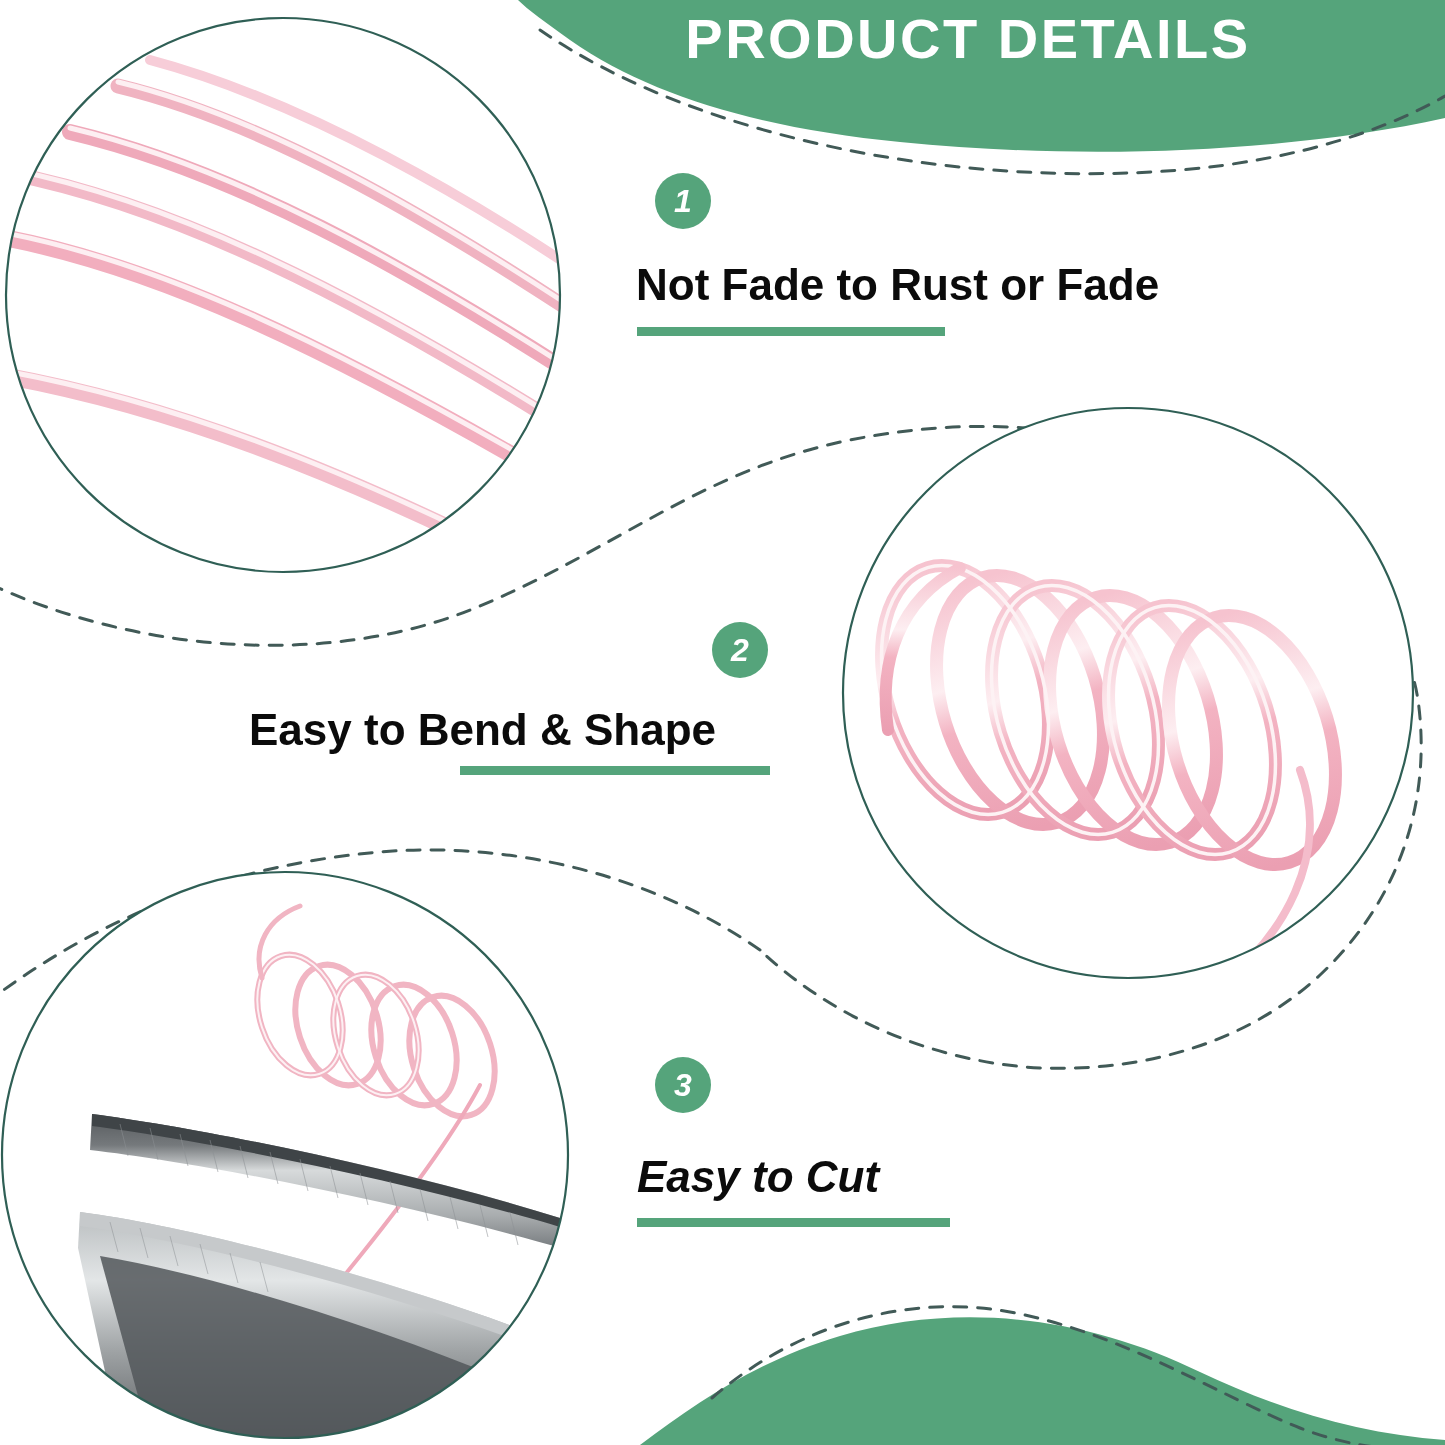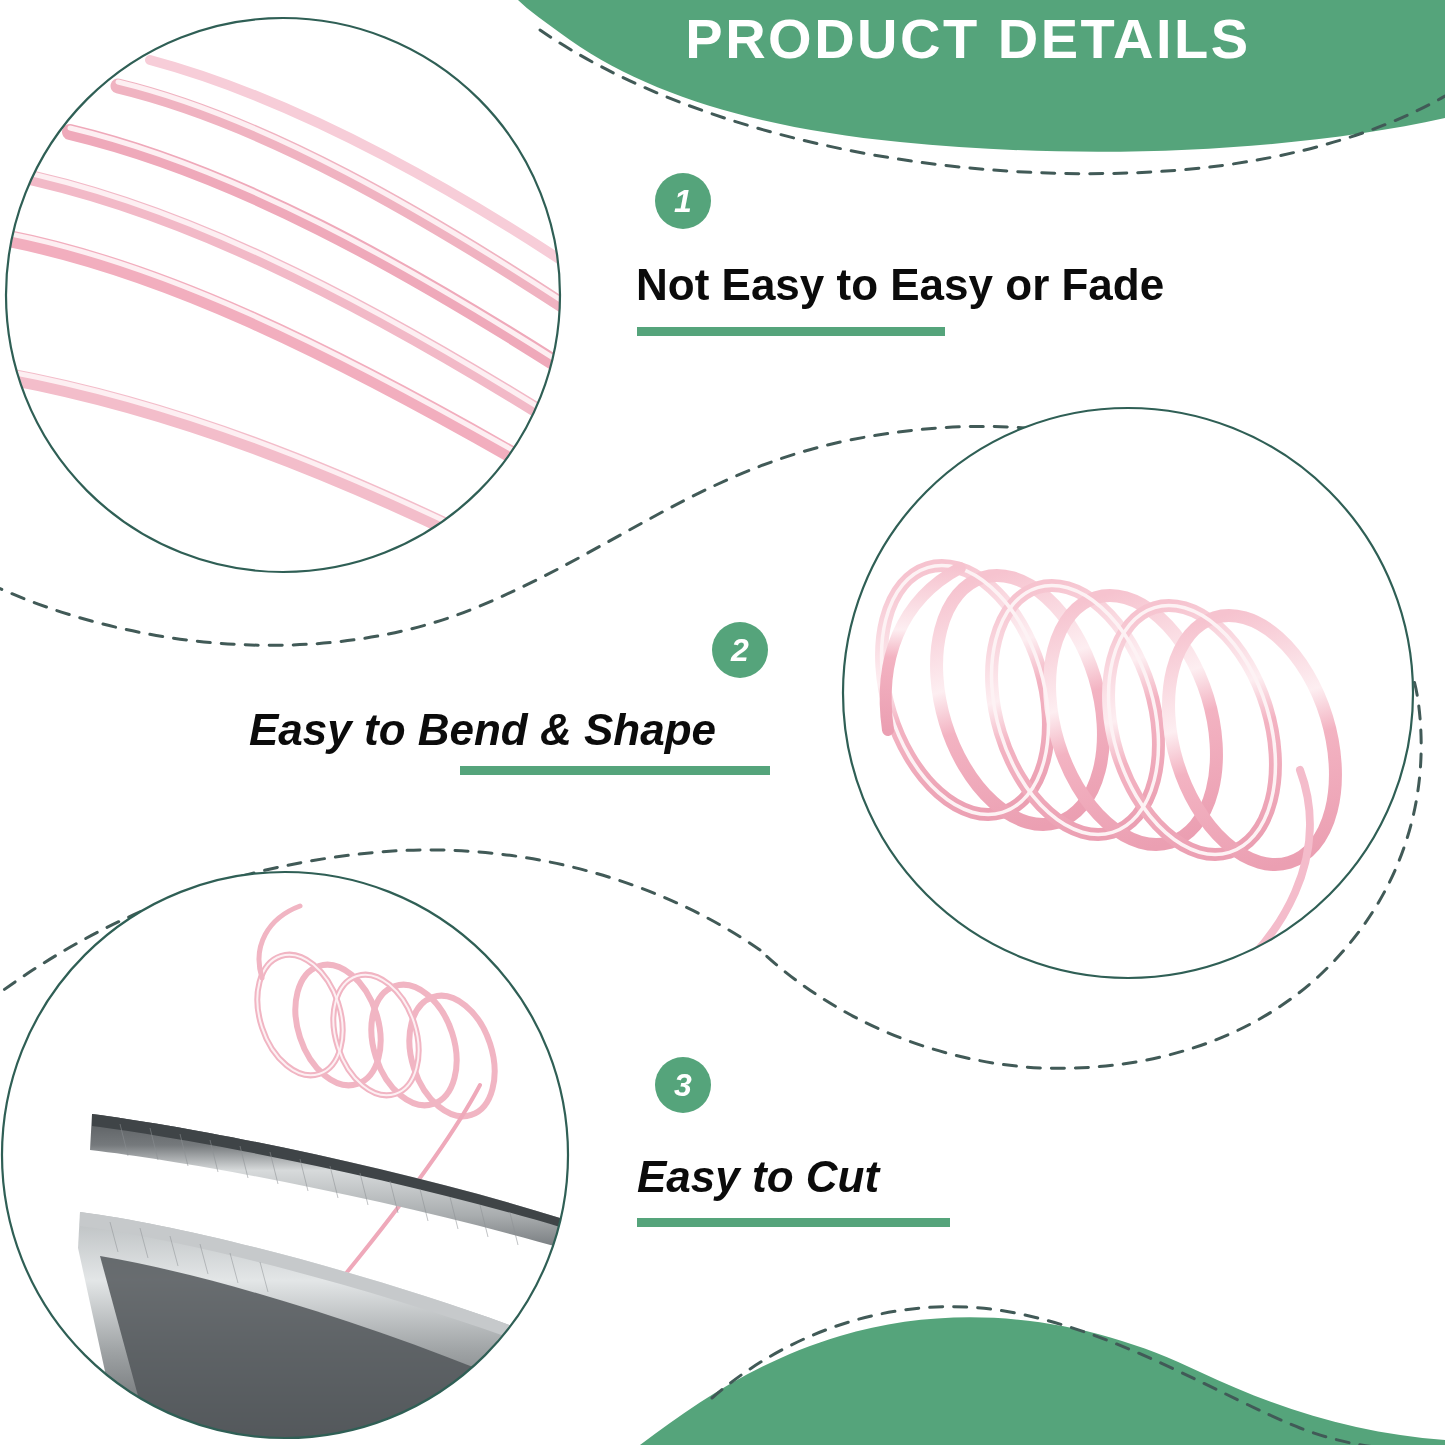--- a/index.html
+++ b/index.html
@@ -67,21 +67,21 @@
     height: 9px;
     background: #55a47b;
   }
 
   
   #f1-badge { left: 655px; top: 173px; }
   #f1-title { left: 636px; top: 260px; }
   #f1-rule  { left: 637px; top: 327px; width: 308px; }
   
   #f2-badge { left: 712px; top: 622px; }
-  #f2-title { left: 249px; top: 705px; font-style: italic; }
+  #f2-title { left: 249px; top: 705px; }
   #f2-rule  { left: 460px; top: 766px; width: 310px; }
   
   #f3-badge { left: 655px; top: 1057px; }
   #f3-title { left: 637px; top: 1152px; font-style: italic; }
   #f3-rule  { left: 637px; top: 1218px; width: 313px; }
 </style>
 </head>
 <body>
 
 <div id="page">
@@ -247,21 +247,21 @@
         </g>
       </g>
       <circle cx="285" cy="1155" r="283" fill="none" stroke="#2f5f55" stroke-width="2.2"></circle>
     </g>
   </svg>
 
   <div id="header-title">PRODUCT DETAILS</div>
 
   <div class="feature">
     <div class="badge" id="f1-badge">1</div>
-    <div class="feature-title" id="f1-title">Not Easy to Easy or Fade</div>
+    <div class="feature-title" id="f1-title">Not Fade to Rust or Fade</div>
     <div class="underline" id="f1-rule"></div>
   </div>
 
   <div class="feature">
     <div class="badge" id="f2-badge">2</div>
     <div class="feature-title" id="f2-title">Easy to Bend &amp; Shape</div>
     <div class="underline" id="f2-rule"></div>
   </div>
 
   <div class="feature">

